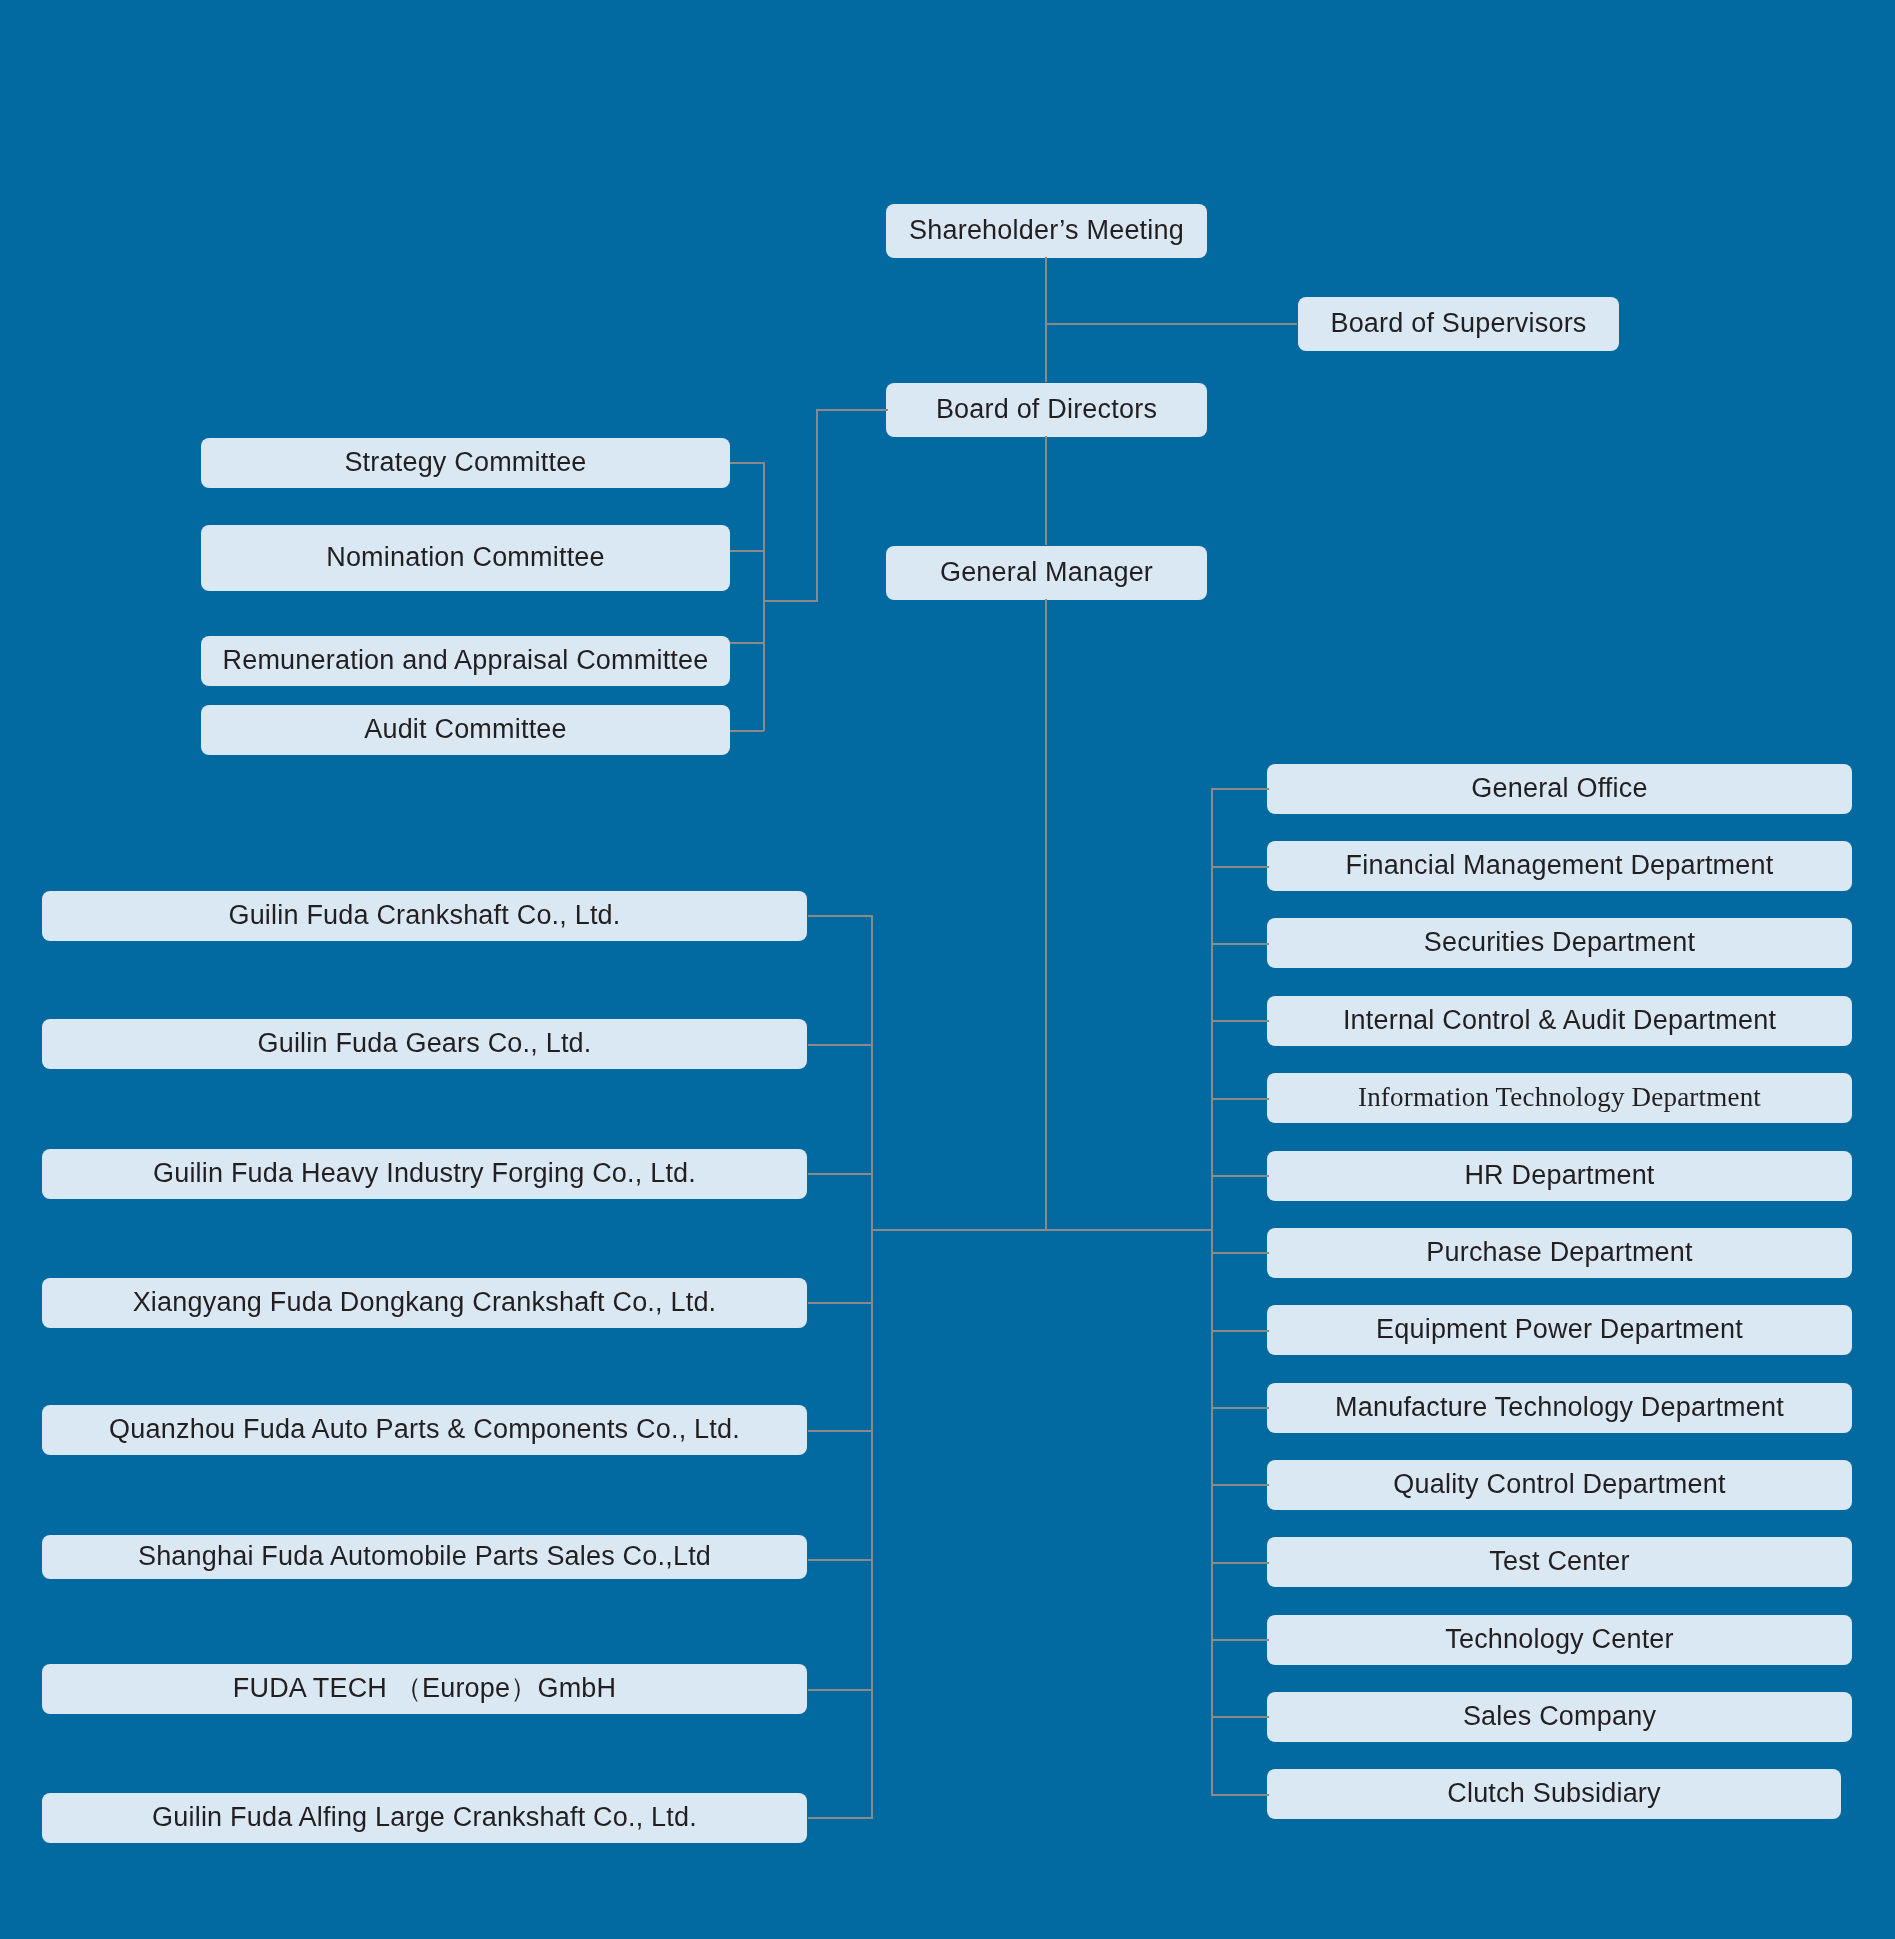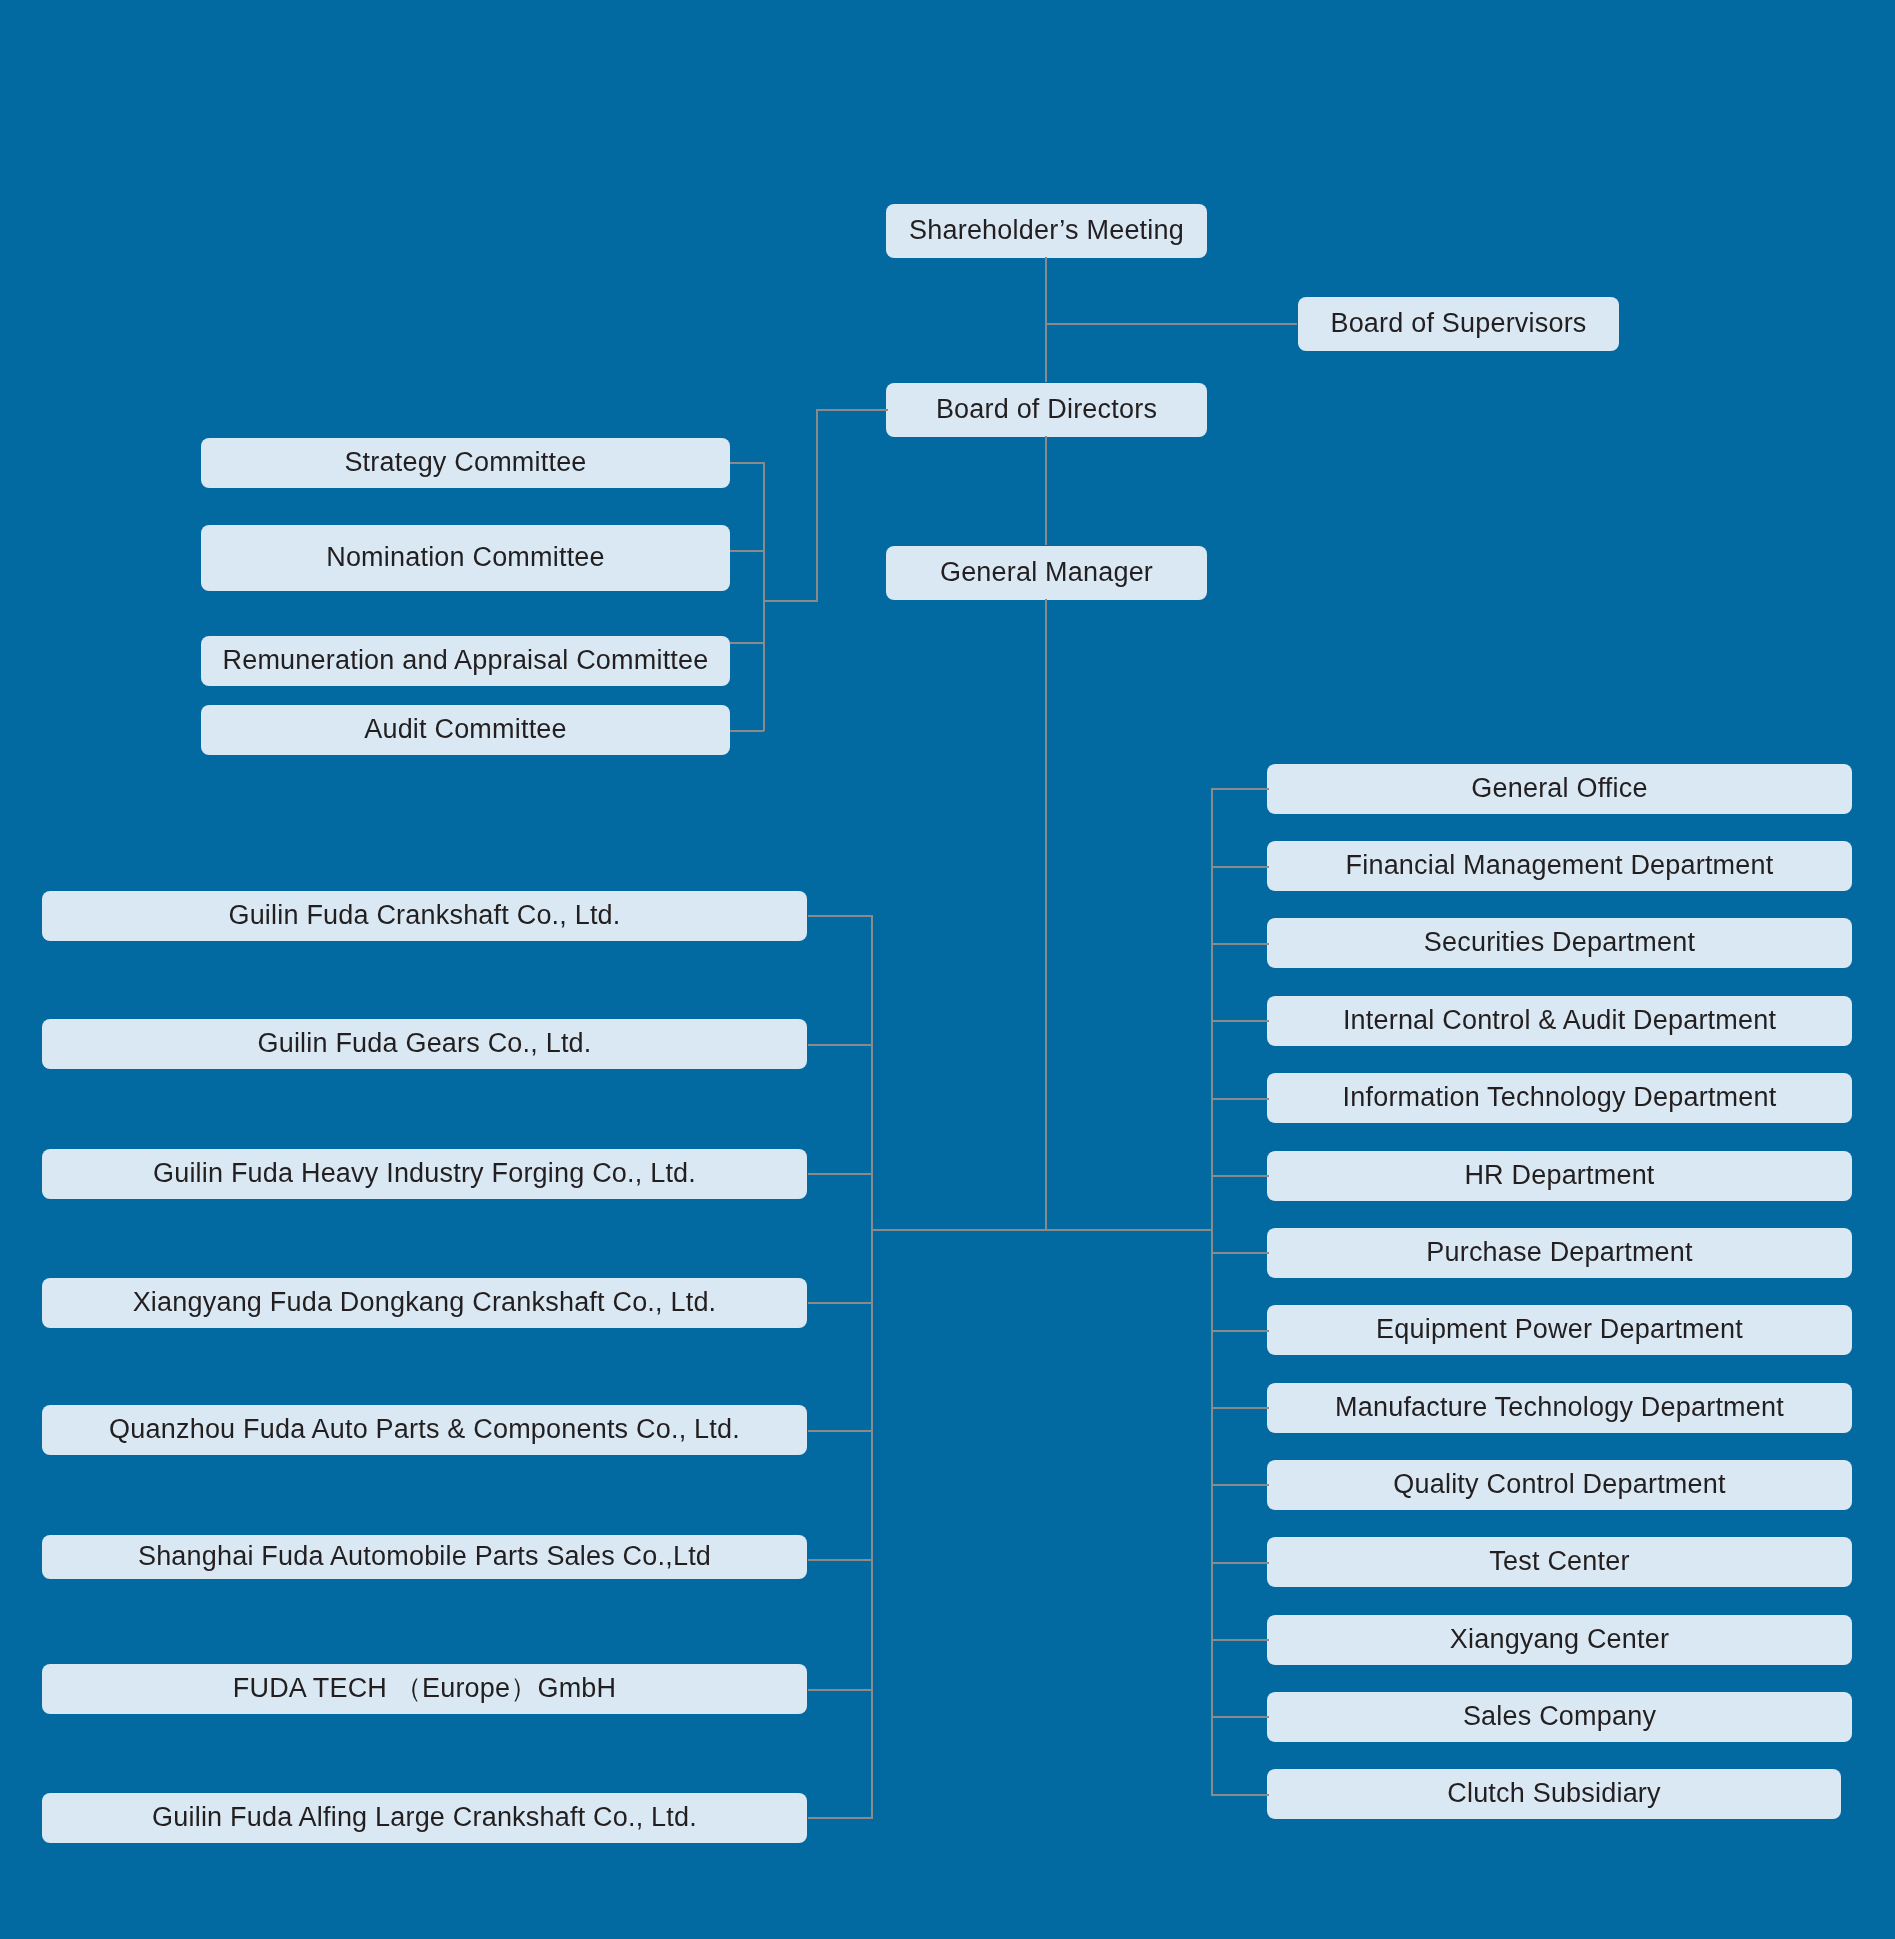--- a/index.html
+++ b/index.html
@@ -142,21 +142,21 @@
     </div>
     <div class="node" style="left:1267px; top:841px; width:585px; height:50px;">
       <span>Financial Management Department</span>
     </div>
     <div class="node" style="left:1267px; top:918px; width:585px; height:50px;">
       <span>Securities Department</span>
     </div>
     <div class="node" style="left:1267px; top:996px; width:585px; height:50px;">
       <span>Internal Control &amp; Audit Department</span>
     </div>
-    <div class="node" style="left:1267px; top:1073px; width:585px; height:50px;">
+    <div class="node" style="left:1267px; top:1073px; width:585px; height:50px;font-family:Liberation Serif, serif;">
       <span>Information Technology Department</span>
     </div>
     <div class="node" style="left:1267px; top:1151px; width:585px; height:50px;">
       <span>HR Department</span>
     </div>
     <div class="node" style="left:1267px; top:1228px; width:585px; height:50px;">
       <span>Purchase Department</span>
     </div>
     <div class="node" style="left:1267px; top:1305px; width:585px; height:50px;">
       <span>Equipment Power Department</span>
@@ -164,21 +164,21 @@
     <div class="node" style="left:1267px; top:1383px; width:585px; height:50px;">
       <span>Manufacture Technology Department</span>
     </div>
     <div class="node" style="left:1267px; top:1460px; width:585px; height:50px;">
       <span>Quality Control Department</span>
     </div>
     <div class="node" style="left:1267px; top:1537px; width:585px; height:50px;">
       <span>Test Center</span>
     </div>
     <div class="node" style="left:1267px; top:1615px; width:585px; height:50px;">
-      <span>Xiangyang Center</span>
+      <span>Technology Center</span>
     </div>
     <div class="node" style="left:1267px; top:1692px; width:585px; height:50px;">
       <span>Sales Company</span>
     </div>
     <div class="node" style="left:1267px; top:1769px; width:574px; height:50px;">
       <span>Clutch Subsidiary</span>
     </div>
   </div>
 
   <div class="conn h" style="left:1211px; top:788px; width:58px;"></div>

